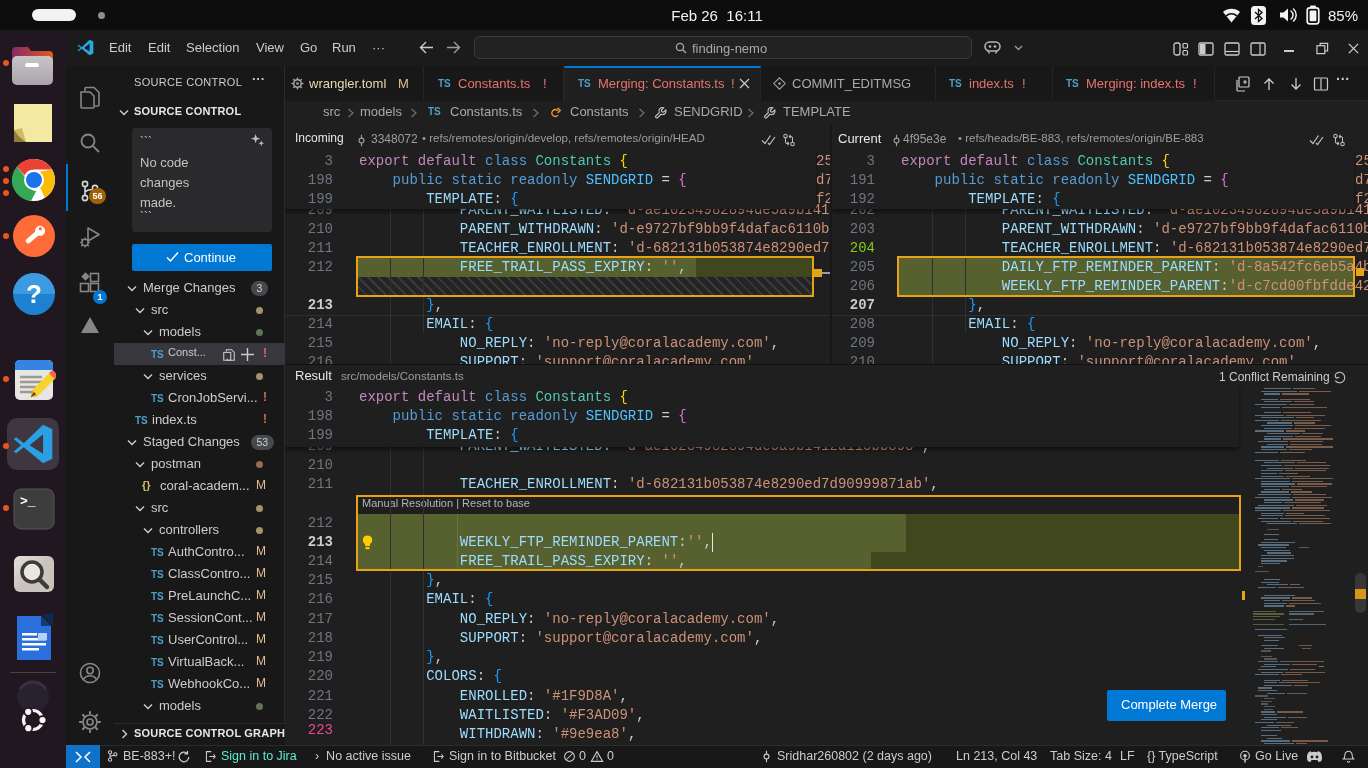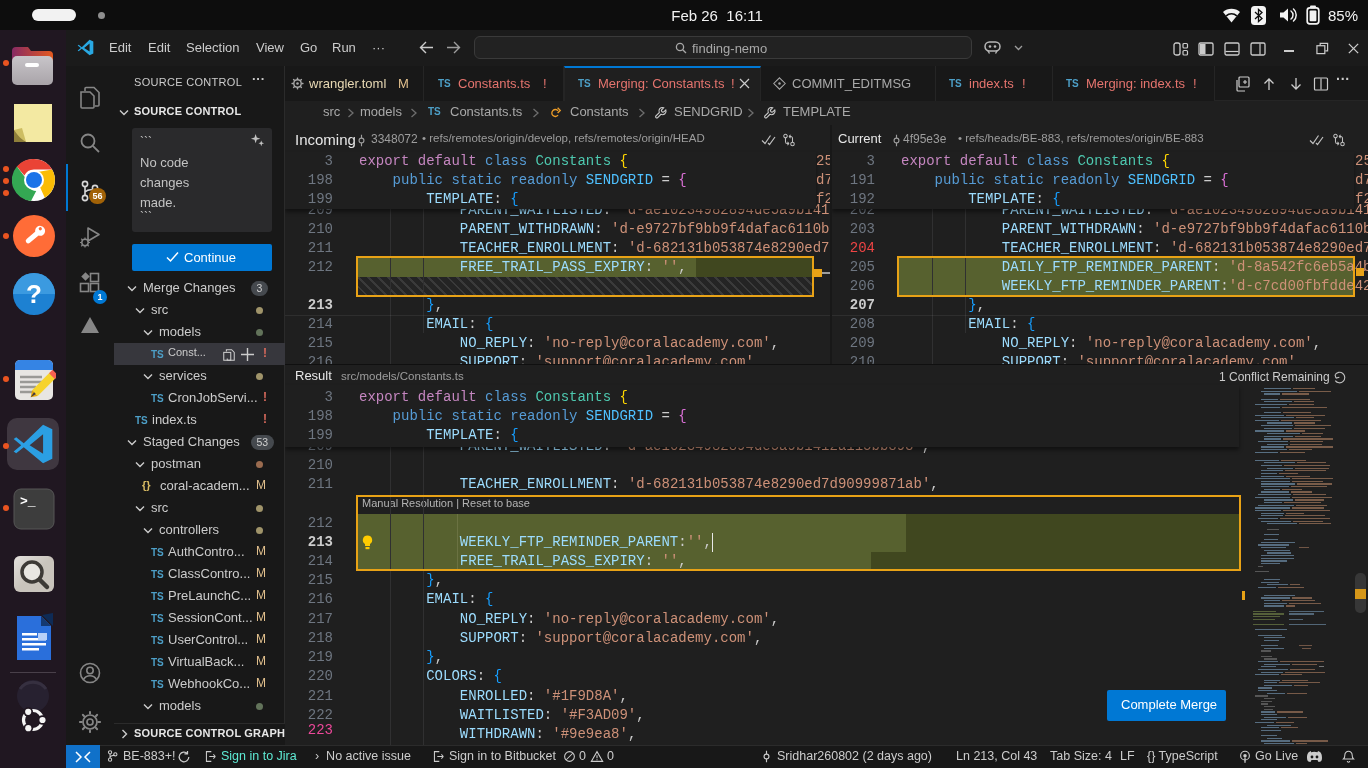--- a/index.html
+++ b/index.html
@@ -448,21 +448,21 @@
       <path d="M1 1.5 L5 5.5 L9 1.5" stroke="#cccccc" stroke-width="1.4" fill="none"></path>
     </svg>
     <div class="abs" style="left:159px;top:698px;font-size:13px;color:#cccccc;white-space:pre;">models</div>
     <div class="abs" style="left:256px;top:703px;width:7px;height:7px;background:#62735a;border-radius:50%;"></div>
 <div class="abs" style="left:114px;top:723px;width:171px;height:22px;background:#181818;border-top:1px solid #2b2b2b;"></div>
 <svg class="abs" style="left:121px;top:729px" width="7" height="10" viewBox="0 0 7 10">
       <path d="M1.5 1 L5.5 5 L1.5 9" stroke="#cccccc" stroke-width="1.4" fill="none"></path>
     </svg>
 <div class="abs" style="left:134px;top:727px;font-size:11px;color:#e7e7e7;white-space:pre;font-weight:bold;letter-spacing:0.2px;">SOURCE CONTROL GRAPH</div>
 <div class="abs" style="left:285px;top:125px;width:545px;height:240px;background:#1f1f1f;overflow:hidden;">
-      <div class="abs" style="left:10px;top:6px;font-size:15px;color:#e7e7e7;white-space:pre;">Incoming</div>
+      <div class="abs" style="left:10px;top:6px;font-size:12px;color:#e7e7e7;white-space:pre;">Incoming</div>
       <svg class="abs" style="left:70px;top:9px" width="13" height="13" viewBox="0 0 16 16">
         <circle cx="8" cy="8" r="3" fill="none" stroke="#9d9d9d" stroke-width="1.4"></circle>
         <path d="M8 1 V5 M8 11 V15" stroke="#9d9d9d" stroke-width="1.4"></path>
       </svg>
       <div class="abs" style="left:86px;top:7px;font-size:12px;color:#9d9d9d;white-space:pre;">3348072</div>
       <div class="abs" style="left:137px;top:7px;font-size:11.5px;color:#9d9d9d;white-space:pre;">• refs/remotes/origin/develop, refs/remotes/origin/HEAD</div>
       <svg class="abs" style="left:476px;top:9px" width="15" height="12" viewBox="0 0 15 12">
         <path d="M1 6.5 L4 9.5 L9.5 1.5 M7 9 L8.5 10.5 L14 3" stroke="#c0c0c0" stroke-width="1.2" fill="none"></path>
       </svg>
       <svg class="abs" style="left:497px;top:8px" width="14" height="14" viewBox="0 0 16 16">
@@ -537,21 +537,21 @@
         <path d="M12 10.5 V6 a2 2 0 0 0 -2-2 H8 M8 4 l1.8-1.8 M8 4 l1.8 1.8" fill="none" stroke="#c0c0c0" stroke-width="1.2"></path>
         <path d="M4 5.5 V10 a2 2 0 0 0 2 2 h2 M8 12 l-1.8-1.8 M8 12 l-1.8 1.8" fill="none" stroke="#c0c0c0" stroke-width="1.2"></path>
       </svg>
       <div class="abs" style="left:66.5px;top:132.5px;width:455.5px;height:38px;background:#57612f;"></div>
       <div class="ig" style="left:99.6px;top:84px;height:156px"></div>
       <div class="ig" style="left:133.2px;top:84px;height:124px"></div>
       <div class="num abs" style="left:-17px;top:75.5px;width:60px;color:#6e7681;">202</div>
       <div class="code abs" style="left:69px;top:75.5px"><span class="w">            </span><span class="k">PARENT_WAITLISTED</span><span class="w">: </span><span class="s">'d-ae10234982894de5a9b1412a115bb393'</span></div>
       <div class="num abs" style="left:-17px;top:94.5px;width:60px;color:#6e7681;">203</div>
       <div class="code abs" style="left:69px;top:94.5px"><span class="w">            </span><span class="k">PARENT_WITHDRAWN</span><span class="w">: </span><span class="s">'d-e9727bf9bb9f4dafac6110b13df578cc'</span></div>
-      <div class="num abs" style="left:-17px;top:113.5px;width:60px;color:#ef4444;">204</div>
+      <div class="num abs" style="left:-17px;top:113.5px;width:60px;color:#84cc16;">204</div>
       <div class="code abs" style="left:69px;top:113.5px"><span class="w">            </span><span class="k">TEACHER_ENROLLMENT</span><span class="w">: </span><span class="s">'d-682131b053874e8290ed7d90999871ab'</span></div>
       <div class="num abs" style="left:-17px;top:132.5px;width:60px;color:#6e7681;">205</div>
       <div class="code abs" style="left:69px;top:132.5px"><span class="w">            </span><span class="k">DAILY_FTP_REMINDER_PARENT</span><span class="w">: </span><span class="s">'d-8a542fc6eb5a4bd0a32f9f9ff4e01f5e'</span></div>
       <div class="num abs" style="left:-17px;top:151.5px;width:60px;color:#6e7681;">206</div>
       <div class="code abs" style="left:69px;top:151.5px"><span class="w">            </span><span class="k">WEEKLY_FTP_REMINDER_PARENT</span><span class="w">:</span><span class="s">'d-c7cd00fbfdde42deb3adba55d3ed1a5e'</span></div>
       <div class="num abs" style="left:-17px;top:170.5px;width:60px;color:#cccccc;font-weight:bold;">207</div>
       <div class="code abs" style="left:69px;top:170.5px"><span class="w">        </span><span class="b3">}</span><span class="w">,</span></div>
       <div class="num abs" style="left:-17px;top:189.5px;width:60px;color:#6e7681;">208</div>
       <div class="code abs" style="left:69px;top:189.5px"><span class="w">        </span><span class="k">EMAIL</span><span class="w">: </span><span class="b3">{</span></div>
       <div class="num abs" style="left:-17px;top:208.5px;width:60px;color:#6e7681;">209</div>

